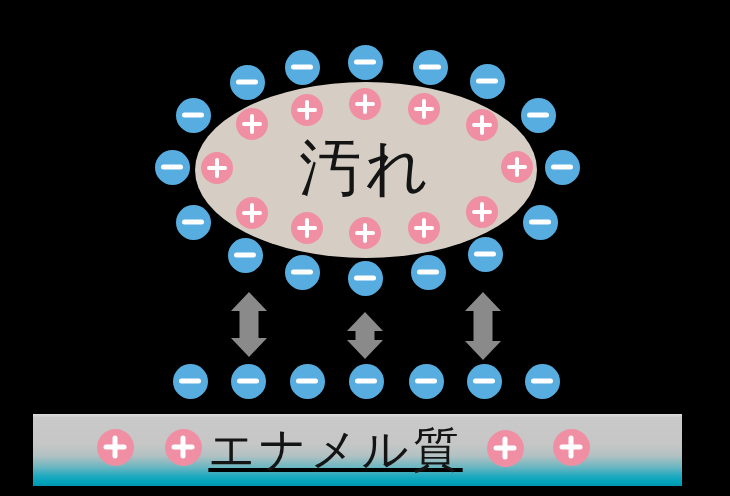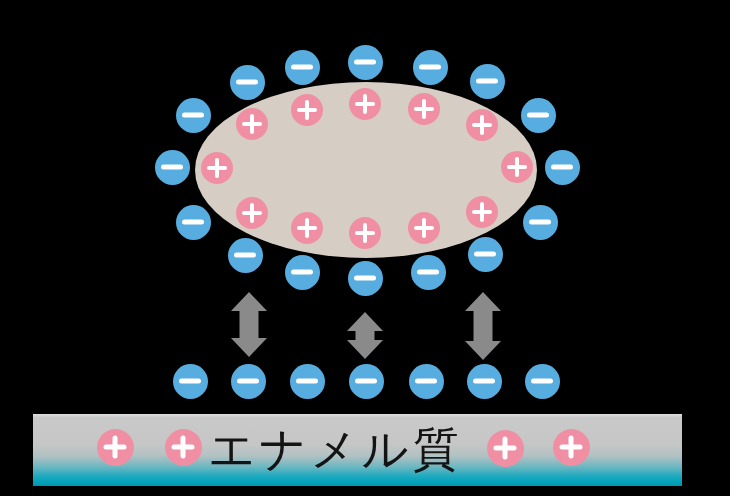--- a/index.html
+++ b/index.html
@@ -8,31 +8,32 @@
     font-family:"DejaVu Sans","Liberation Sans",sans-serif;
   }
   .oval{position:absolute;border-radius:50%;}
   .stain-label{
     position:absolute;transform:translate(-50%,-50%);
     font-size:62px;letter-spacing:4px;line-height:1;white-space:nowrap;
   }
   .ion{position:absolute;border-radius:50%;}
   .sign{position:absolute;left:50%;top:50%;transform:translate(-50%,-50%);border-radius:3px;}
   .arrow-layer{position:absolute;left:0;top:0;pointer-events:none;}
-  .enamel{position:absolute;display:flex;align-items:center;justify-content:center;}
+  .enamel{position:absolute;display:flex;align-items:center;justify-content:center;text-decoration:underline;}
   .enamel-label{
     font-size:46px;letter-spacing:4px;line-height:1;white-space:nowrap;
     position:relative;top:-1px;left:-22px;
   }
 </style>
 </head>
 <body>
 
 <div class="stage" style="background: rgb(0, 0, 0);">
   <div class="oval" id="stain-oval" style="left: 195px; top: 82px; width: 342px; height: 176px; background: rgb(214, 206, 196);"></div>
+  <div class="stain-label" id="stain-label" style="left: 366px; top: 168px; color: rgb(20, 20, 20);">汚れ</div>
   <svg class="arrow-layer" id="arrow-layer" width="730" height="496">
       <polygon points="249,292 267,311 258.5,311 258.5,338 267,338 249,357 231,338 239.5,338 239.5,311 231,311" fill="#8a8a8a"></polygon>
       <polygon points="365,312 383,331 374.5,331 374.5,340 383,340 365,359 347,340 355.5,340 355.5,331 347,331" fill="#8a8a8a"></polygon>
       <polygon points="483,292 501,311 492.5,311 492.5,341 501,341 483,360 465,341 473.5,341 473.5,311 465,311" fill="#8a8a8a"></polygon>
     </svg>
   <div class="enamel" id="enamel-bar" style="left: 33px; top: 414px; width: 649px; height: 72px; background: linear-gradient(rgb(222, 222, 222) 0px, rgb(201, 201, 201) 5%, rgb(198, 198, 198) 42%, rgb(178, 193, 195) 58%, rgb(111, 183, 193) 73%, rgb(27, 168, 191) 87%, rgb(0, 162, 186) 95%, rgb(0, 149, 172) 100%);">
     <span class="enamel-label" id="enamel-label" style="color: rgb(20, 20, 20);">エナメル質</span>
   </div>
 <div class="ion" style="width: 35px; height: 35px; left: 154.5px; top: 149.5px; background: rgb(88, 173, 224);">
       <span class="sign" style="width: 22px; height: 5px; background: rgb(255, 255, 255);"></span>

